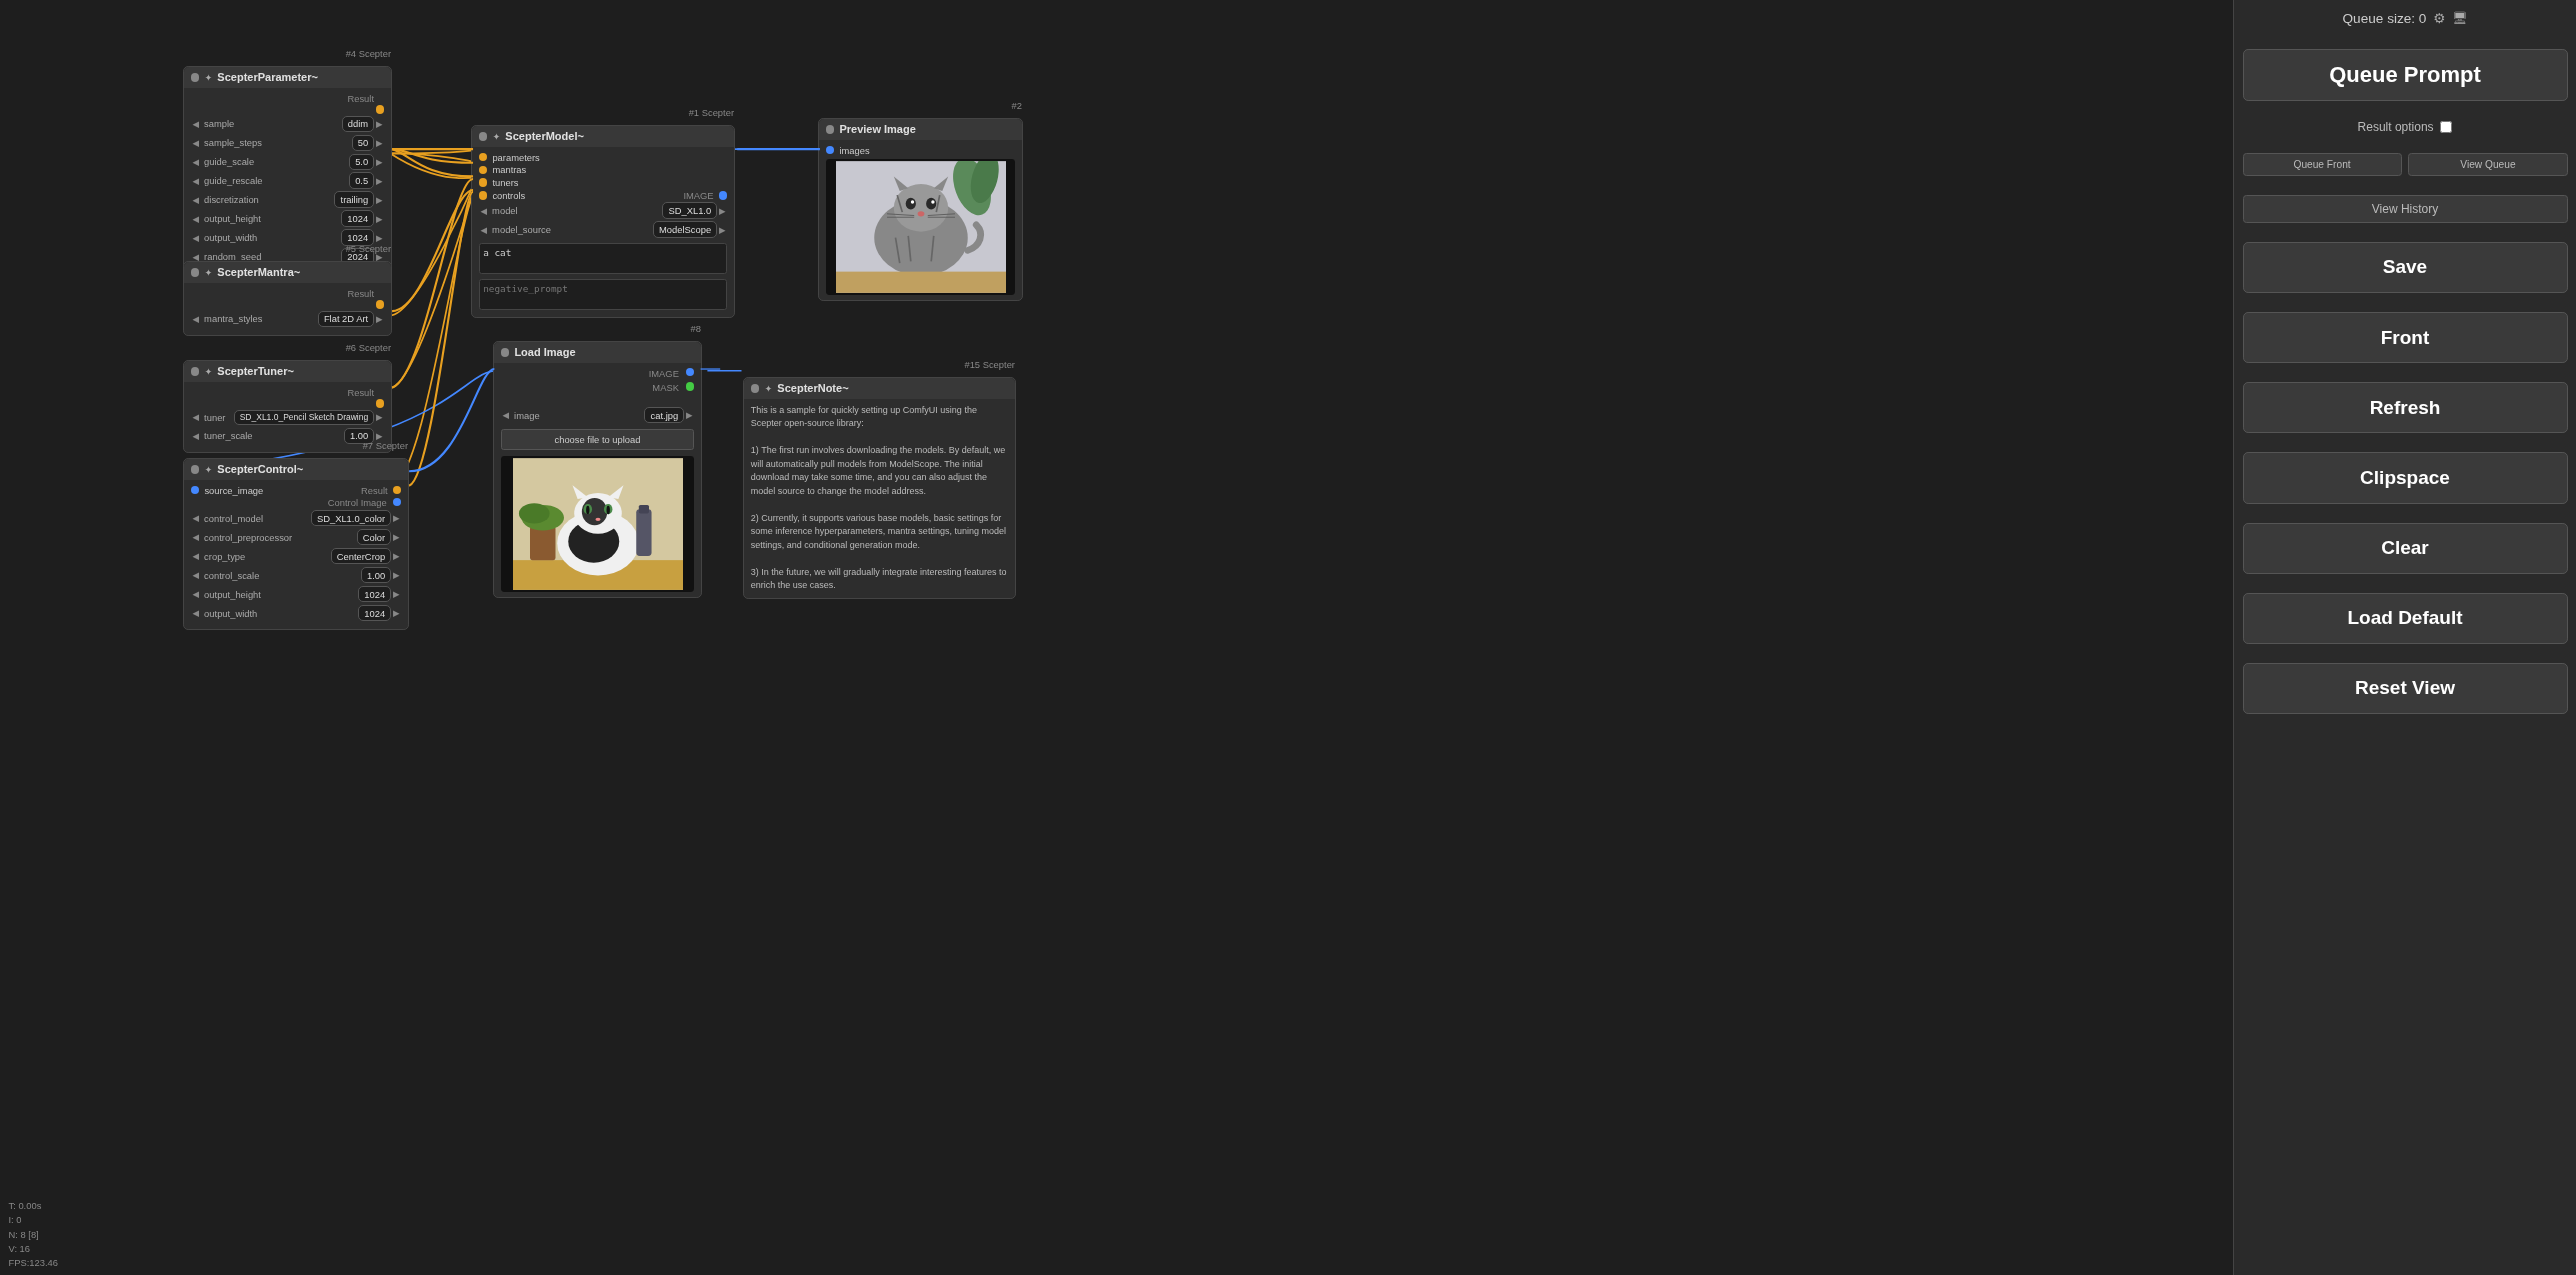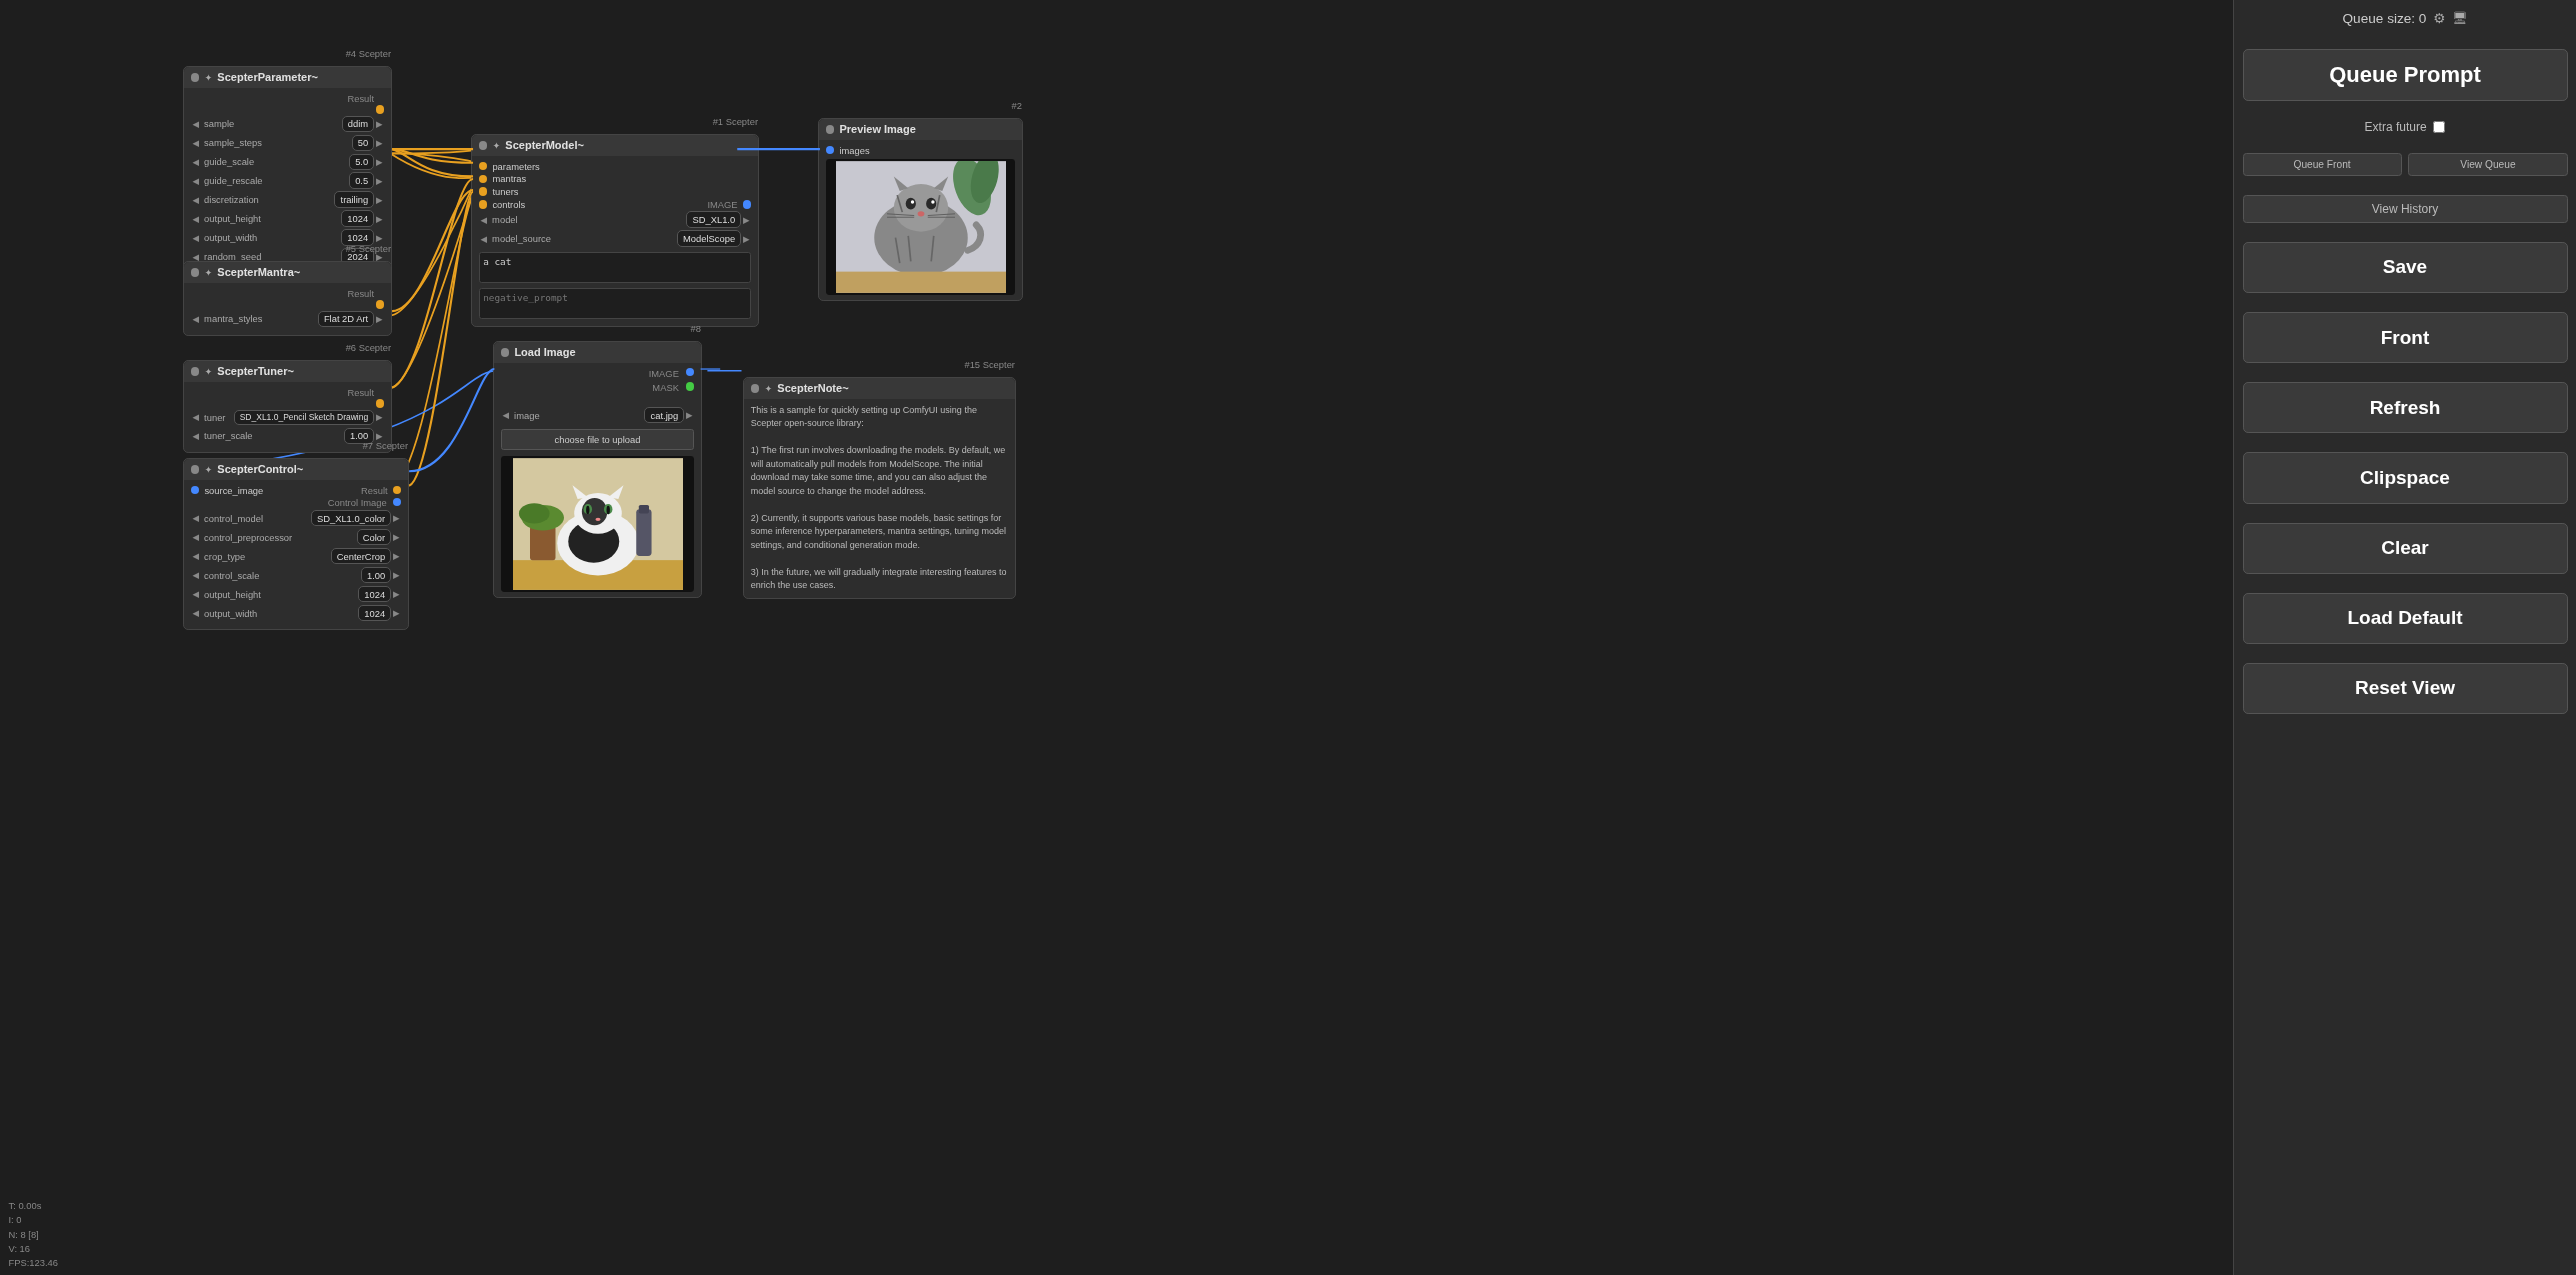--- a/index.html
+++ b/index.html
@@ -503,21 +503,21 @@
       </div>
       <div class="node-row">
         <span class="arrow-btn">◀</span>
         <span class="node-row-label">output_width</span>
         <span class="node-row-value">1024</span>
         <span class="arrow-btn">▶</span>
       </div>
     </div>
   </div>
 
-  <div class="node" style="left:471px; top:134px; width:288px;">
+  <div class="node" style="left:471px; top:125px; width:264px;">
     <div class="node-tag">#1 Scepter</div>
     <div class="node-header">
       <span class="node-dot"></span>
       <span style="font-size:9.4px;color:#aaa;">✦</span>
       <span class="node-title">ScepterModel~</span>
     </div>
     <div class="node-body">
       <div class="socket-row">
         <span class="connector-dot socket-left"></span>
         <span>parameters</span>
@@ -704,21 +704,21 @@
 
   <div class="queue-size-row">
     <span class="queue-size-text">Queue size: 0</span>
     <span class="gear-icon">⚙</span>
     <span class="gear-icon" style="font-size:12px;">🖥</span>
   </div>
 
   <button class="queue-prompt-btn">Queue Prompt</button>
 
   <div class="extra-options-row">
-    <span class="extra-options-label">Extra future</span>
+    <span class="extra-options-label">Result options</span>
     <input type="checkbox" class="checkbox-small" style="">
   </div>
 
   <div class="queue-front-view-row">
     <button class="small-btn">Queue Front</button>
     <button class="small-btn">View Queue</button>
   </div>
 
   <button class="view-history-btn">View History</button>
 

